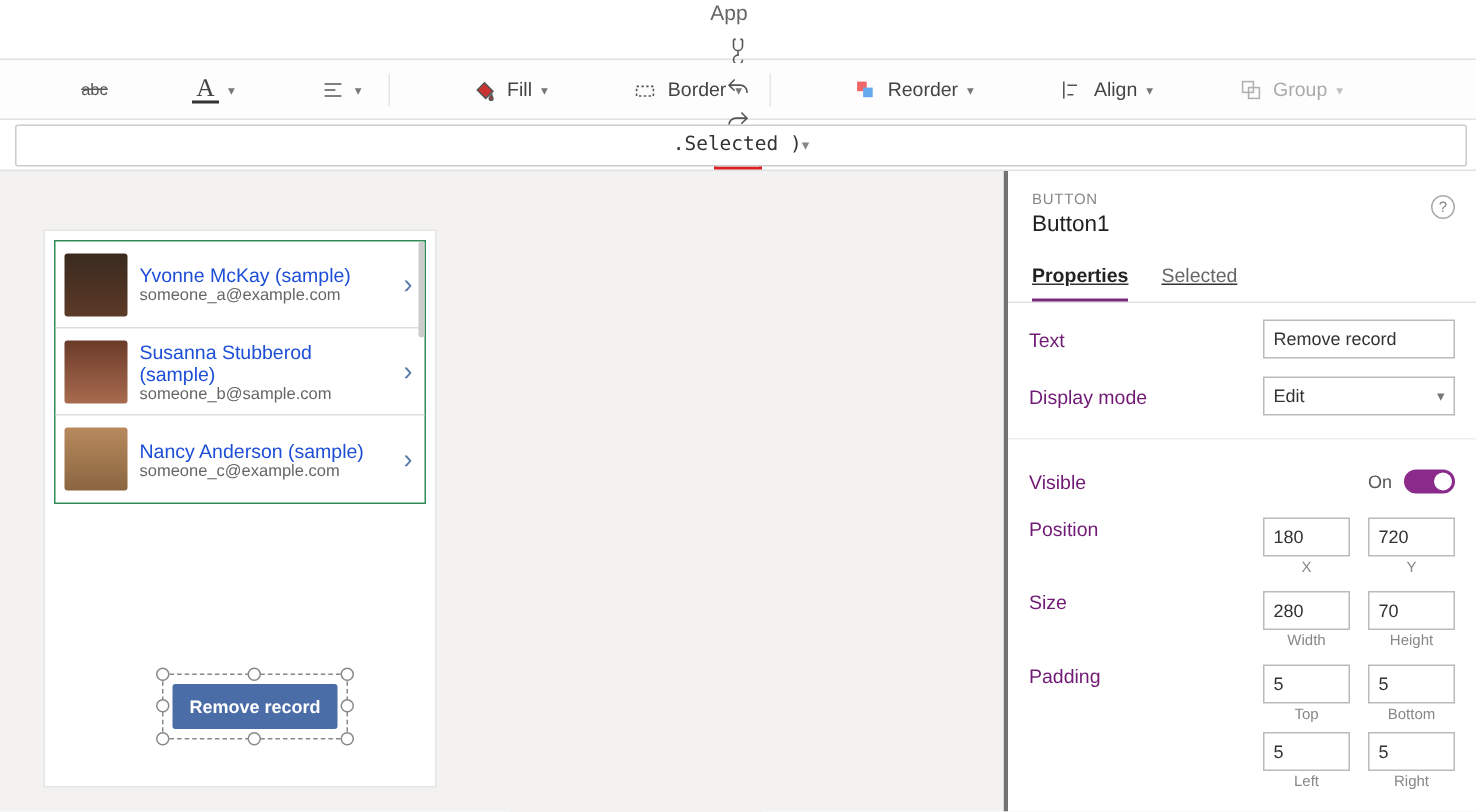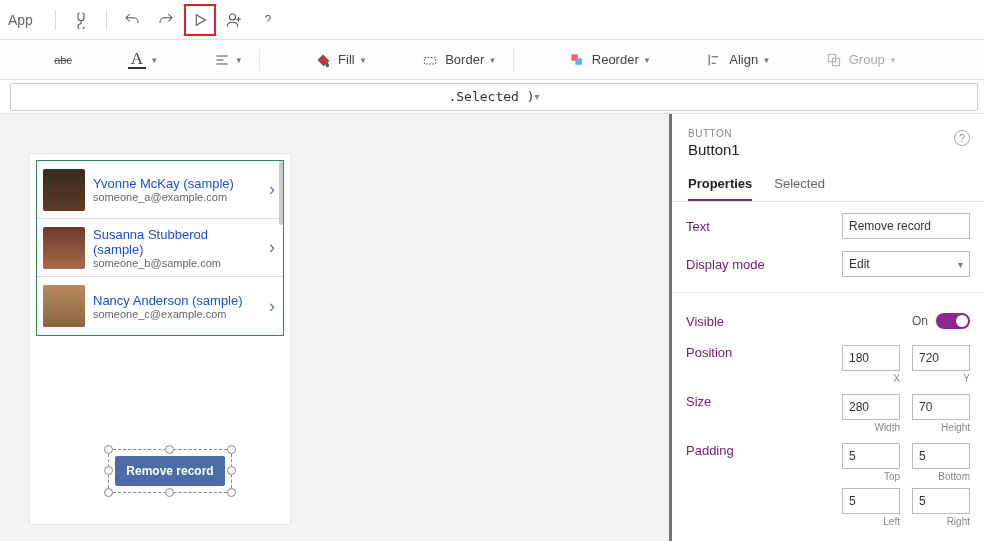--- a/index.html
+++ b/index.html
@@ -1,19 +1,19 @@
 <!DOCTYPE html>
 <html><head>
 <meta charset="utf-8">
 <style>
   * { box-sizing: border-box; margin: 0; padding: 0; font-family: "Segoe UI", Arial, sans-serif; }
   body { width: 984px; height: 541px; background: #fff; overflow: hidden; font-size: 13px; color: #333; }
 
   
-  .topbar { height: 40px; border-bottom: 1px solid #e1e1e1; display: flex; align-items: center; justify-content: flex-start; padding: 0 8px; gap: 4px; }
+  .topbar { height: 40px; border-bottom: 1px solid #e1e1e1; display: flex; align-items: center; justify-content: flex-start; padding: 0 8px; gap: 4px; flex-direction: column; }
   .topbar .app-label { color: #666; margin-right: 12px; font-size: 14px; }
   .topbar .vsep { width: 1px; height: 20px; background: #ddd; margin: 0 6px; }
   .topbar .tbtn { width: 30px; height: 30px; display: flex; align-items: center; justify-content: center; cursor: pointer; color: #555; }
   .topbar .tbtn svg { width: 18px; height: 18px; stroke: currentColor; fill: none; stroke-width: 1.4; }
   .topbar .tbtn.highlight { outline: 2px solid #e02020; outline-offset: -1px; }
 
   
   .ribbon { height: 40px; border-bottom: 1px solid #e1e1e1; display: flex; align-items: center; padding: 0 10px; gap: 4px; background: #fdfdfd; }
   .ribbon .rbtn { display: flex; align-items: center; gap: 6px; padding: 4px 8px; cursor: pointer; color: #444; font-size: 13px; }
   .ribbon .rbtn.disabled { opacity: 0.45; cursor: default; }
@@ -60,30 +60,30 @@
   .handle.mr { right: -5px; top: calc(50% - 5px); }
   .handle.bl { left: -5px; bottom: -5px; }
   .handle.bc { left: calc(50% - 5px); bottom: -5px; }
   .handle.br { right: -5px; bottom: -5px; }
 
   
   .props .header { padding: 14px 16px 10px; position: relative; }
   .props .type { font-size: 10px; letter-spacing: 0.5px; color: #888; }
   .props .name { font-size: 15px; color: #222; margin-top: 2px; }
   .props .help { position: absolute; right: 14px; top: 16px; width: 16px; height: 16px; border: 1px solid #aaa; border-radius: 50%; display: flex; align-items: center; justify-content: center; font-size: 10px; color: #888; }
-  .props .tabs { display: flex; gap: 22px; padding: 0 16px; border-bottom: 1px solid #e1e1e1; }
+  .props .tabs { display: flex; gap: 22px; padding: 0 16px; border-bottom: 1px solid #e1e1e1; text-decoration: underline; }
   .props .tab { padding: 8px 0; font-size: 13px; color: #666; cursor: pointer; }
   .props .tab.active { color: #222; font-weight: 600; border-bottom: 2px solid #7a2a7a; }
   .props .body { padding: 10px 14px; display: flex; flex-direction: column; gap: 10px; }
   .prow { display: flex; align-items: center; min-height: 28px; }
   .prow .lbl { flex: 1; font-size: 13px; color: #701a75; }
   .pinput { width: 128px; height: 26px; border: 1px solid #bbb; padding: 0 6px; font-size: 12px; background: #fff; display: flex; align-items: center; justify-content: space-between; }
   .pinput.sm { width: 58px; }
   .xy-group { display: flex; gap: 12px; }
-  .xy-col { display: flex; flex-direction: column; align-items: flex-end; gap: 2px; }
+  .xy-col { display: flex; flex-direction: column; align-items: center; gap: 2px; }
   .xy-col .sub { font-size: 10px; color: #888; }
   .toggle { width: 34px; height: 16px; background: #8a2a8a; border-radius: 8px; position: relative; }
   .toggle::after { content:""; position:absolute; right:2px; top:2px; width:12px; height:12px; background:#fff; border-radius:50%; }
   .on-label { font-size: 12px; color: #555; margin-right: 8px; }
   .hr { height: 1px; background: #eee; margin: 4px -14px; }
 </style>
 </head>
 <body>
 
 <div class="topbar">

